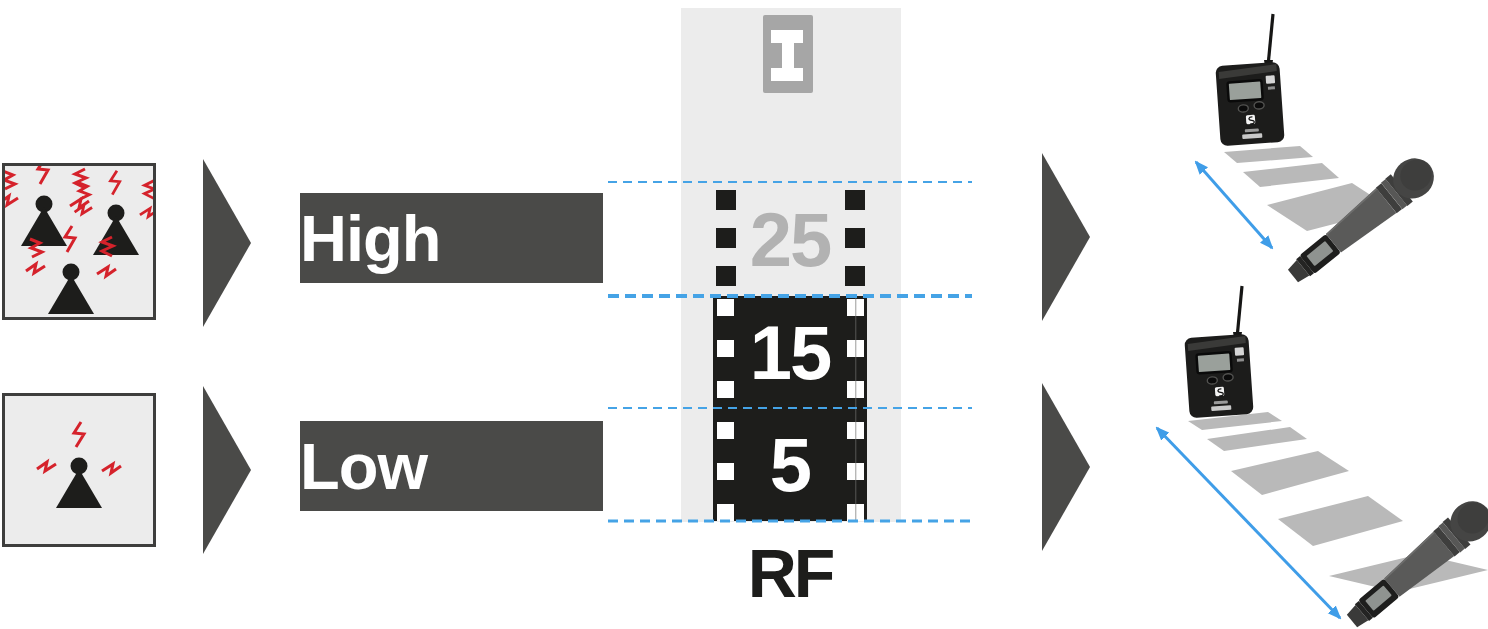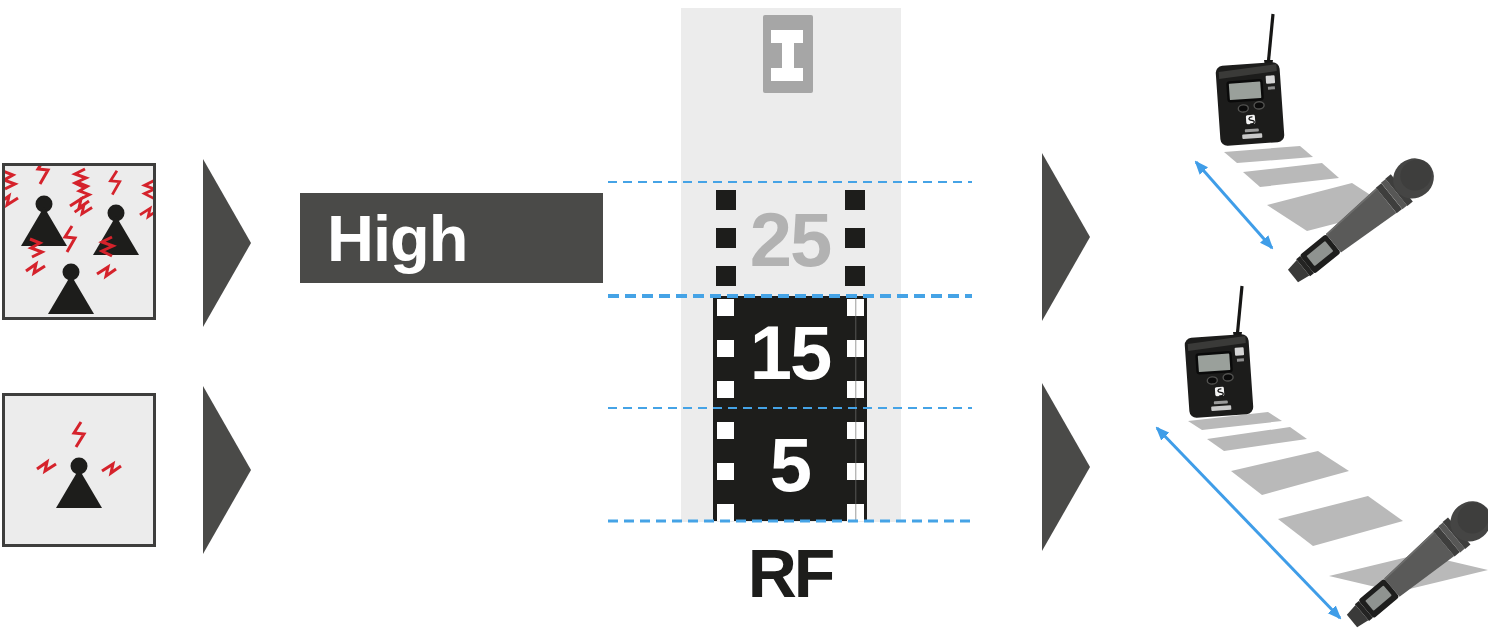--- a/index.html
+++ b/index.html
@@ -21,21 +21,21 @@
     border-top:84px solid transparent;
     border-bottom:84px solid transparent;
   }
   #arrow-1{left:203px;top:159px;}
   #arrow-2{left:203px;top:386px;}
   #arrow-3{left:1042px;top:153px;}
   #arrow-4{left:1042px;top:383px;}
   
   .bar{
     position:absolute;left:300px;width:303px;height:90px;background:#4a4a48;
-    display:flex;align-items:center;box-sizing:border-box;padding-left:27px;
+    display:flex;align-items:center;box-sizing:border-box;
     color:#ffffff;font-weight:bold;font-size:65px;letter-spacing:-1px;
   }
   #bar-high{top:193px;}
   #bar-middle{top:307px;}
   #bar-low{top:421px;}
   
   #meter{position:absolute;left:600px;top:0px;}
   #meter text{font-family:"Liberation Sans",sans-serif;font-weight:bold;}
   .seg-num{font-size:76px;letter-spacing:-2px;}
   .rf-label{font-size:68px;letter-spacing:-3px;}
@@ -92,20 +92,23 @@
     </svg>
   </div>
 
   <div class="flow-arrow" id="arrow-1"></div>
   <div class="flow-arrow" id="arrow-2"></div>
   <div class="flow-arrow" id="arrow-3"></div>
   <div class="flow-arrow" id="arrow-4"></div>
 
   <div class="bar" id="bar-high">
     <span>High</span>
+  </div>
+  <div class="bar" id="bar-low">
+    <span>Low</span>
   </div>
 
   <svg id="meter" width="380" height="629" viewBox="0 0 380 629">
     <rect x="81" y="8" width="220" height="514" fill="#ececec"></rect>
 
     <g>
       <rect x="163" y="15" width="50" height="78" rx="2" fill="#a6a6a6"></rect>
       <rect x="171" y="30" width="32" height="13" fill="#ffffff"></rect>
       <rect x="182" y="40" width="12" height="30" fill="#ffffff"></rect>
       <rect x="171" y="68" width="32" height="13" fill="#ffffff"></rect>

